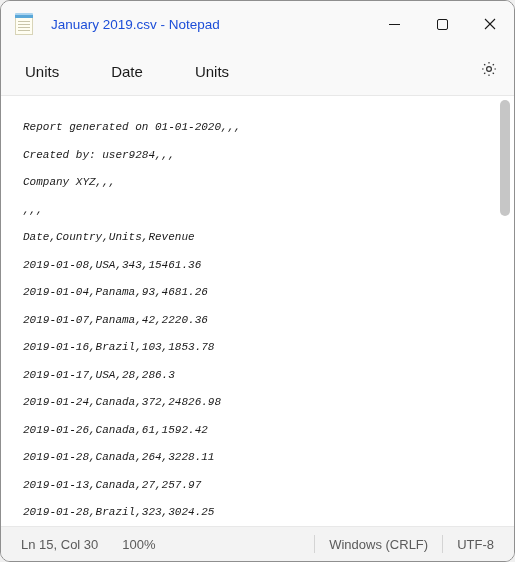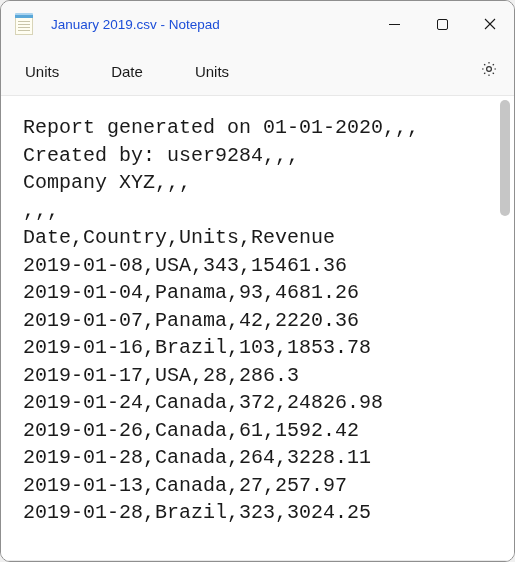--- a/index.html
+++ b/index.html
@@ -95,25 +95,26 @@
     border-top: 1px solid #e8e8e8;
     border-bottom: 1px solid #e8e8e8;
     position: relative;
     overflow: hidden;
     display: flex;
   }
   .editor {
     flex: 1;
     padding: 18px 4px 0 22px;
     font-family: Consolas, "Courier New", monospace;
-    font-size: 20px;
+    font-size: 11px;
     line-height: 27.5px;
     white-space: pre;
     color: #1a1a1a;
     overflow: hidden;
+    font-style: italic;
   }
   .scroll-track {
     width: 14px;
     padding: 2px 2px 0 0;
   }
   .scroll-thumb {
     width: 10px;
     height: 116px;
     background: #c6c6c6;
     border-radius: 5px;
@@ -205,14 +206,23 @@
 2019-01-24,Canada,372,24826.98
 2019-01-26,Canada,61,1592.42
 2019-01-28,Canada,264,3228.11
 2019-01-13,Canada,27,257.97
 2019-01-28,Brazil,323,3024.25</div>
     <div class="scroll-track">
       <div class="scroll-thumb"></div>
     </div>
   </div>
 
+  <div class="statusbar">
+    <div class="status-sec first">Ln 15, Col 30</div>
+    <div class="status-sec">100%</div>
+    <div class="status-flex"></div>
+    <div class="status-sep"></div>
+    <div class="status-sec">Windows (CRLF)</div>
+    <div class="status-sep"></div>
+    <div class="status-sec">UTF-8</div>
+  </div>
 
 </div>
 
 </body></html>

